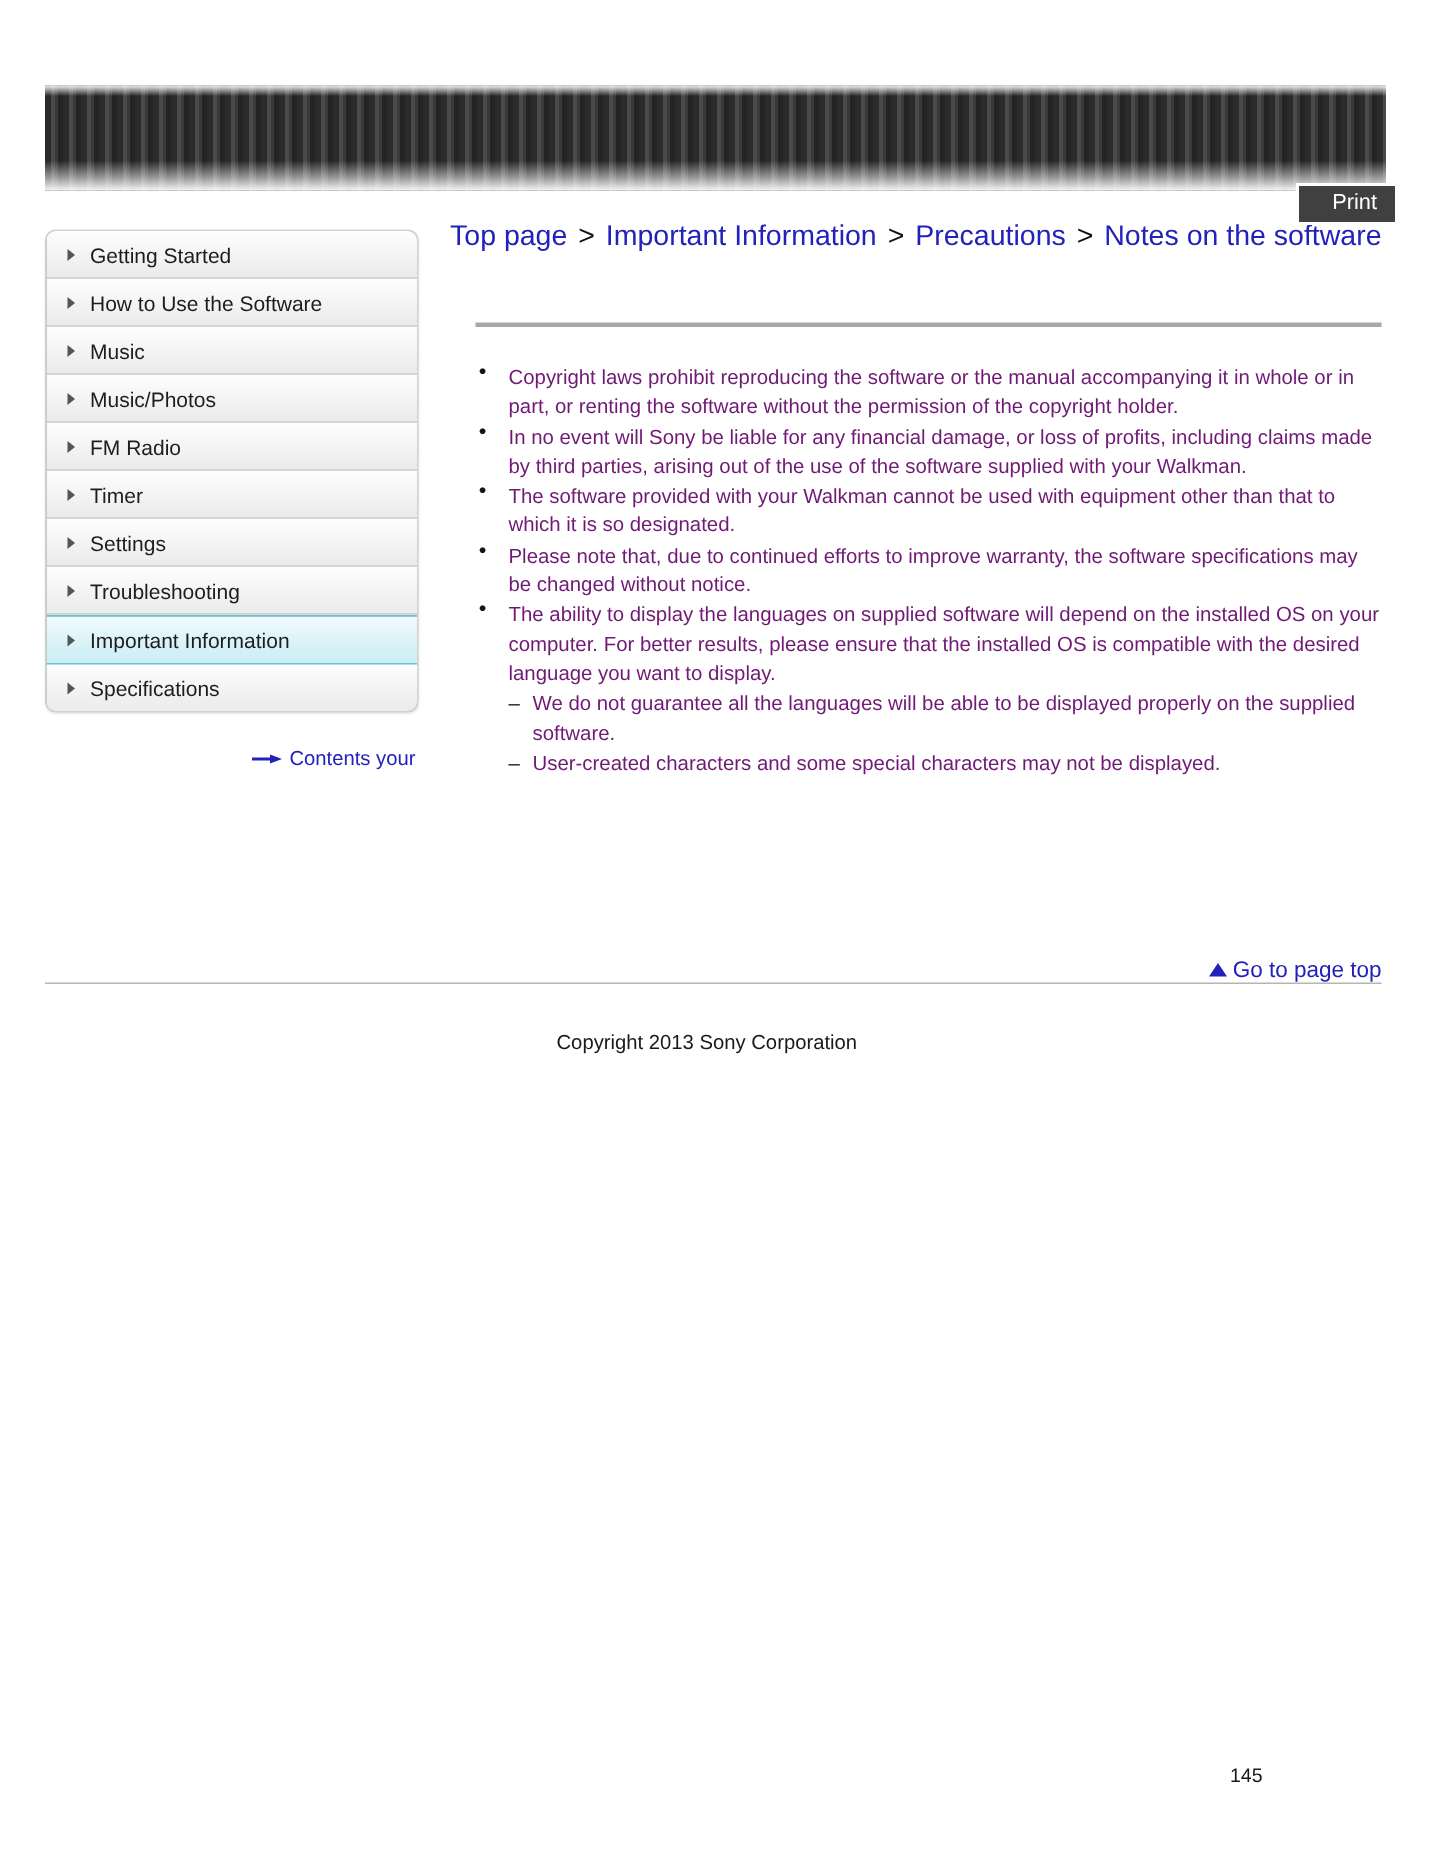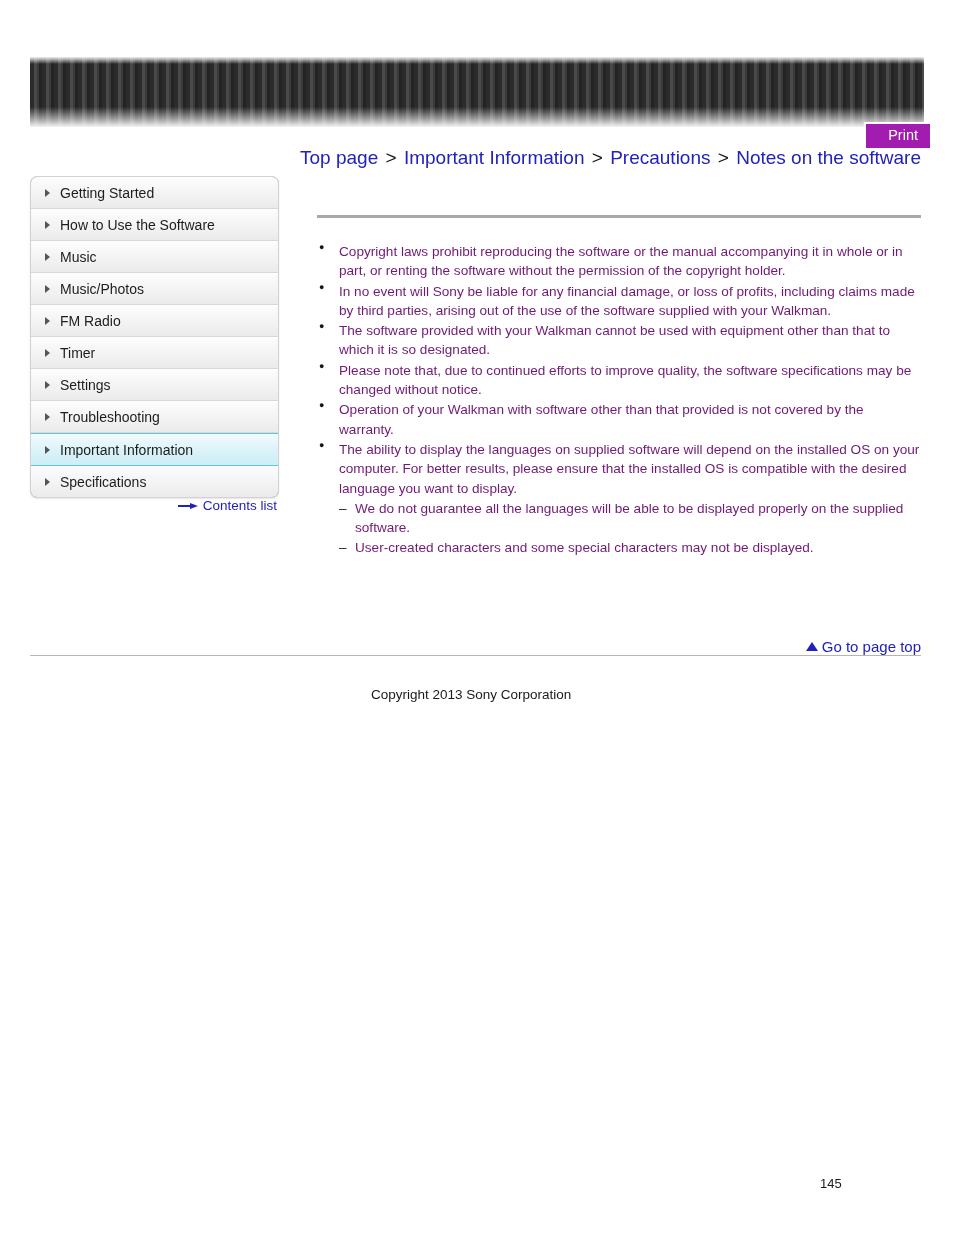--- a/index.html
+++ b/index.html
@@ -48,21 +48,21 @@
   }
   .search-label {
     color: #ffffff;
     font-size: 14.5px;
     letter-spacing: 0.1px;
   }
   .print-button {
     color: #ffffff;
     font-size: 14.5px;
     border: 2px solid #ffffff;
-    background: #a21caf;
+    background: #404040;
     padding: 3px 12px 4px 22px;
     line-height: 1.15;
   }
 
   
   .breadcrumb {
     position: absolute;
     right: 33px;
     top: 147px;
     font-size: 19px;
@@ -72,21 +72,21 @@
   .breadcrumb a {
     color: #2222bb;
     text-decoration: none;
   }
   .breadcrumb .sep { color: #111111; padding: 0 2px; }
 
   
   .sidebar {
     position: absolute;
     left: 30px;
-    top: 176px;
+    top: 153px;
     width: 247px;
     border: 1px solid #d2d2d2;
     border-radius: 7px;
     background: #a3a3a3;
     overflow: hidden;
     box-shadow: 0 1px 2px rgba(0,0,0,0.10);
   }
   .side-item {
     position: relative;
     height: 31px;
@@ -281,40 +281,37 @@
     <div class="side-item">
       <span class="tri"></span>
       <span>Specifications</span>
     </div>
   </div>
 
 <div class="contents-list">
   <svg class="arrow-icon" width="20" height="10" viewBox="0 0 20 10">
     <path d="M0 4 H12 V2 L20 5 L12 8 V6 H0 Z" fill="#2222bb"></path>
   </svg>
-  <span class="label">Contents list</span>
+  <span class="label">Contents your</span>
 </div>
 
 <div class="content">
   <div class="top-rule"></div>
   <ul class="bullets" id="bullet-list">
       <li>
         <div style="white-space: pre-line;">Copyright laws prohibit reproducing the software or the manual accompanying it in whole or in part, or renting the software without the permission of the copyright holder.</div>
       </li>
       <li>
         <div style="white-space: pre-line;">In no event will Sony be liable for any financial damage, or loss of profits, including claims made by third parties, arising out of the use of the software supplied with your Walkman.</div>
       </li>
       <li>
         <div style="white-space: pre-line;">The software provided with your Walkman cannot be used with equipment other than that to which it is so designated.</div>
       </li>
       <li>
-        <div style="white-space: pre-line;">Please note that, due to continued efforts to improve quality, the software specifications may be changed without notice.</div>
-      </li>
-      <li>
-        <div style="white-space: pre-line;">Operation of your Walkman with software other than that provided is not covered by the warranty.</div>
+        <div style="white-space: pre-line;">Please note that, due to continued efforts to improve warranty, the software specifications may be changed without notice.</div>
       </li>
       <li>
         <div style="white-space: pre-line;">The ability to display the languages on supplied software will depend on the installed OS on your computer. For better results, please ensure that the installed OS is compatible with the desired language you want to display.</div>
         <ul class="sub">
           <li>We do not guarantee all the languages will be able to be displayed properly on the supplied software.</li>
           <li>User-created characters and some special characters may not be displayed.</li>
         </ul>
       </li>
     </ul>
 </div>

